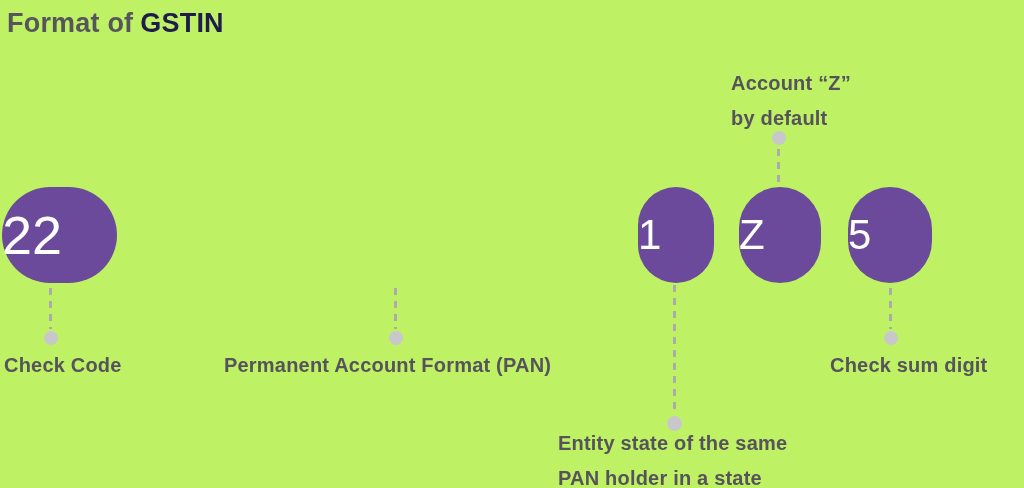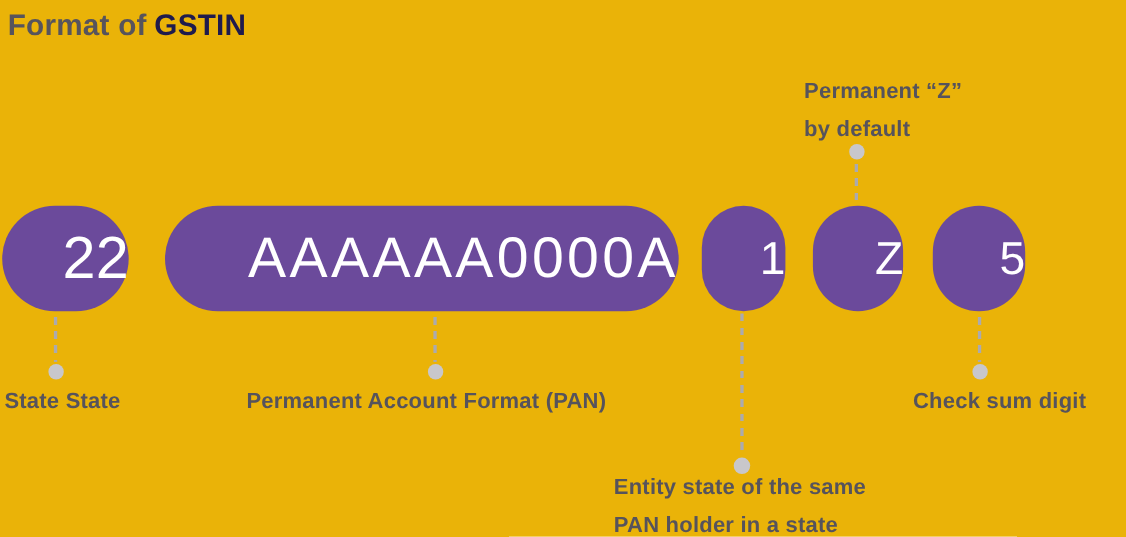--- a/index.html
+++ b/index.html
@@ -4,21 +4,21 @@
 <style>
   html, body {
     margin: 0;
     padding: 0;
     background: #ffffff;
   }
   .canvas {
     position: relative;
     width: 1024px;
     height: 488px;
-    background: #eab308;
+    background: #bef264;
     font-family: "Liberation Sans", "DejaVu Sans", sans-serif;
     overflow: hidden;
   }
   
   .title {
     position: absolute;
     left: 7px;
     top: 8px;
     font-size: 27px;
     font-weight: 700;
@@ -30,21 +30,21 @@
 
   
   .pill {
     position: absolute;
     top: 187px;
     height: 96px;
     background: #6b4a9b;
     border-radius: 48px;
     display: flex;
     align-items: center;
-    justify-content: flex-end;
+    justify-content: flex-start;
     color: #ffffff;
     font-weight: 400;
   }
   .pill-state  { left: 2px;   width: 115px; font-size: 54px; }
   .pill-pan    { left: 150px; width: 467px; font-size: 52px; letter-spacing: 3px; }
   .pill-entity { left: 638px; width: 76px;  font-size: 42px; }
   .pill-z      { left: 739px; width: 82px;  font-size: 42px; }
   .pill-check  { left: 848px; width: 84px;  font-size: 42px; }
 
   
@@ -98,23 +98,20 @@
 
 <div class="canvas">
 
   <div class="title">
     <span class="prefix">Format of</span><span class="highlight">GSTIN</span>
   </div>
 
   <div class="pill pill-state">
     <span>22</span>
   </div>
-  <div class="pill pill-pan">
-    <span>AAAAAA0000A</span>
-  </div>
   <div class="pill pill-entity">
     <span>1</span>
   </div>
   <div class="pill pill-z">
     <span>Z</span>
   </div>
   <div class="pill pill-check">
     <span>5</span>
   </div>
 
@@ -123,25 +120,25 @@
   <div class="dash dash-entity"></div>
   <div class="dash dash-z"></div>
   <div class="dash dash-check"></div>
 
   <div class="dot dot-state"></div>
   <div class="dot dot-pan"></div>
   <div class="dot dot-entity"></div>
   <div class="dot dot-z"></div>
   <div class="dot dot-check"></div>
 
-  <div class="label label-state">State State</div>
+  <div class="label label-state">Check Code</div>
   <div class="label label-pan">Permanent Account Format (PAN)</div>
   <div class="label label-entity">
     <div>Entity state of the same</div>
     <div>PAN holder in a state</div>
   </div>
   <div class="label label-z">
-    <div>Permanent “Z”</div>
+    <div>Account “Z”</div>
     <div>by default</div>
   </div>
   <div class="label label-check">Check sum digit</div>
 
 </div>
 
 </body></html>

